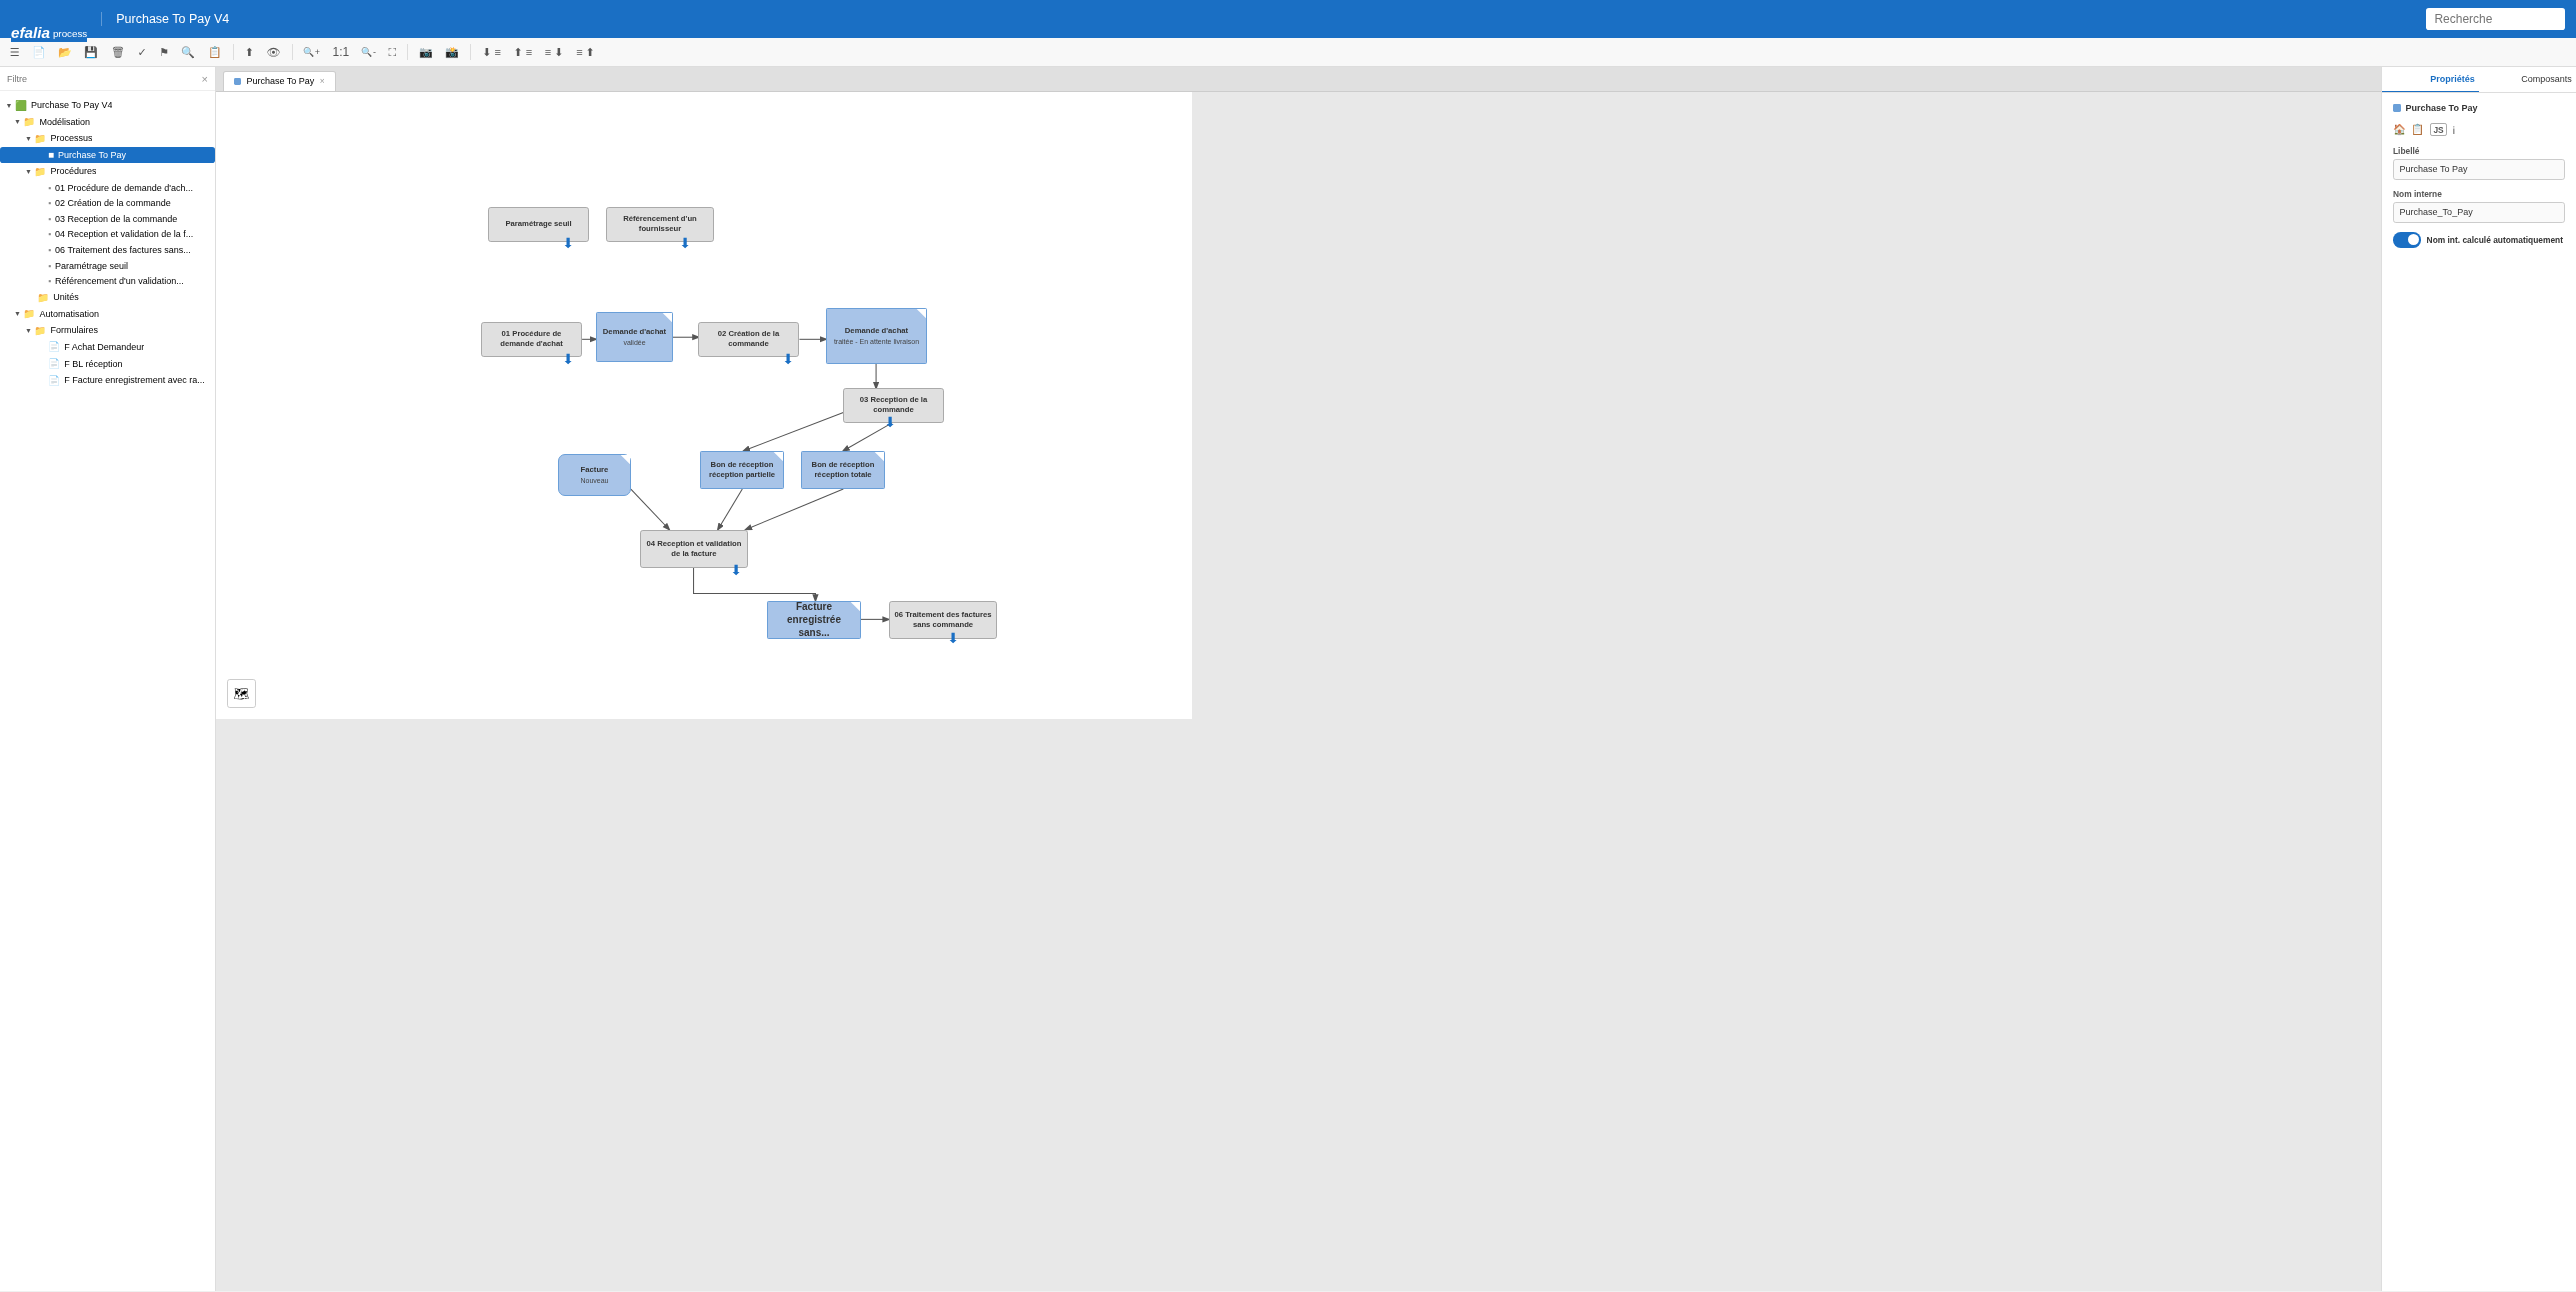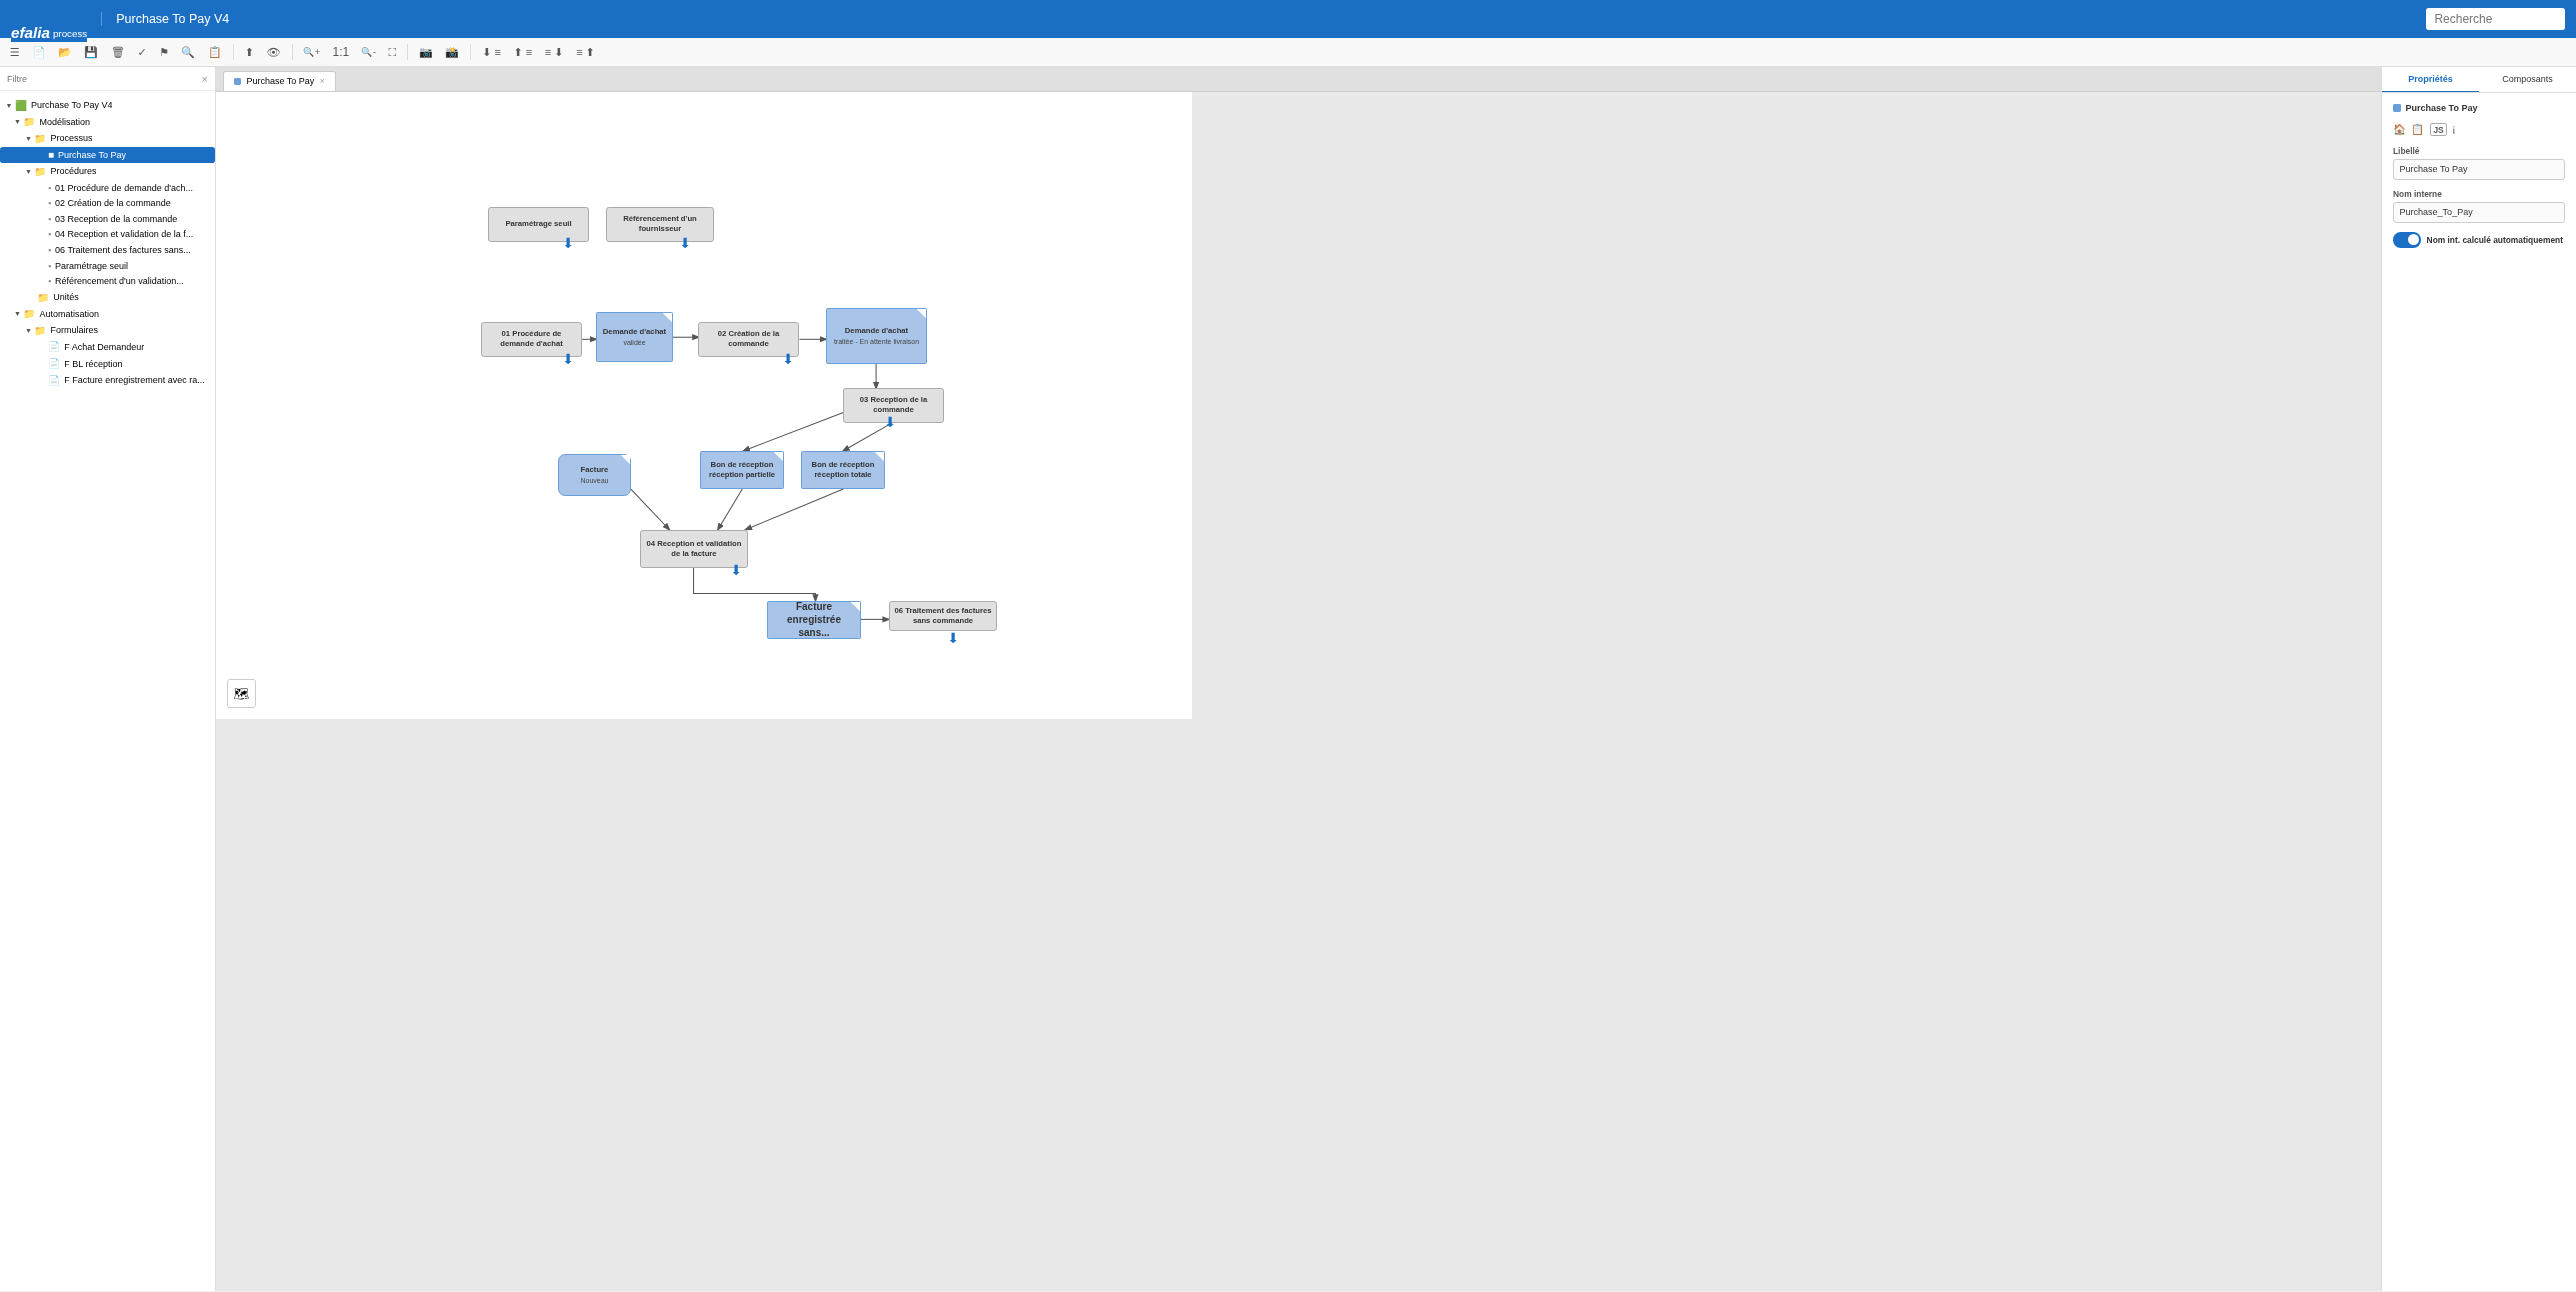--- a/index.html
+++ b/index.html
@@ -192,21 +192,21 @@
       display: flex;
       flex-direction: column;
       flex-shrink: 0;
     }
     #right-tabs {
       display: flex;
       border-bottom: 0.7px solid #ddd;
     }
     .right-tab {
       flex: 1;
-      text-align: center;
+      text-align: right;
       padding: 7px 4.2px;
       cursor: pointer;
       font-size: 9px;
       color: #333;
       border-bottom: 1.4px solid transparent;
     }
     .right-tab.active {
       color: #1a6fc4;
       border-bottom: 1.4px solid #1a6fc4;
       font-weight: bold;
@@ -502,21 +502,21 @@
     </div>
             <div style="position: absolute; left: 424px; top: 438px; width: 108px; height: 38px; background: rgb(224, 224, 224); border: 0.7px solid rgb(170, 170, 170); border-radius: 2.8px; display: flex; flex-direction: column; align-items: center; justify-content: center; text-align: center; padding: 2.8px; font-size: 7.7px; color: rgb(51, 51, 51); cursor: pointer;">
       <span style="font-size:7.7px;font-weight:bold;line-height:1.3">04 Reception et validation de la facture</span>
 
     </div>
             <div style="position: absolute; left: 551px; top: 509px; width: 94px; height: 38px; background: rgb(168, 196, 232); border: 0.7px solid rgb(106, 159, 216); border-radius: 1.4px; display: flex; flex-direction: column; align-items: center; justify-content: center; text-align: center; padding: 2.8px; font-size: 7.7px; color: rgb(51, 51, 51); cursor: pointer;">
       <span style="font-size:10px;font-weight:bold;line-height:1.3">Facture enregistrée sans...</span>
 
       <div style="position:absolute;top:0;right:0;width:9.8px;height:9.8px;background:white;clip-path:polygon(0 0,100% 100%,100% 0)"></div>
     </div>
-            <div style="position: absolute; left: 673px; top: 509px; width: 108px; height: 30px; background: rgb(224, 224, 224); border: 0.7px solid rgb(170, 170, 170); border-radius: 2.8px; display: flex; flex-direction: column; align-items: center; justify-content: center; text-align: center; padding: 2.8px; font-size: 7.7px; color: rgb(51, 51, 51); cursor: pointer;">
+            <div style="position: absolute; left: 673px; top: 509px; width: 108px; height: 38px; background: rgb(224, 224, 224); border: 0.7px solid rgb(170, 170, 170); border-radius: 2.8px; display: flex; flex-direction: column; align-items: center; justify-content: center; text-align: center; padding: 2.8px; font-size: 7.7px; color: rgb(51, 51, 51); cursor: pointer;">
       <span style="font-size:7.7px;font-weight:bold;line-height:1.3">06 Traitement des factures sans commande</span>
 
     </div>
           </div>
 
         <div id="canvas-down-arrows">
             <div style="position: absolute; left: 352px; top: 144px; color: rgb(26, 111, 196); font-size: 14px; transform: translateX(-50%); z-index: 10; line-height: 1;">⬇</div>
             <div style="position: absolute; left: 469px; top: 144px; color: rgb(26, 111, 196); font-size: 14px; transform: translateX(-50%); z-index: 10; line-height: 1;">⬇</div>
             <div style="position: absolute; left: 352px; top: 260px; color: rgb(26, 111, 196); font-size: 14px; transform: translateX(-50%); z-index: 10; line-height: 1;">⬇</div>
             <div style="position: absolute; left: 572px; top: 260px; color: rgb(26, 111, 196); font-size: 14px; transform: translateX(-50%); z-index: 10; line-height: 1;">⬇</div>

